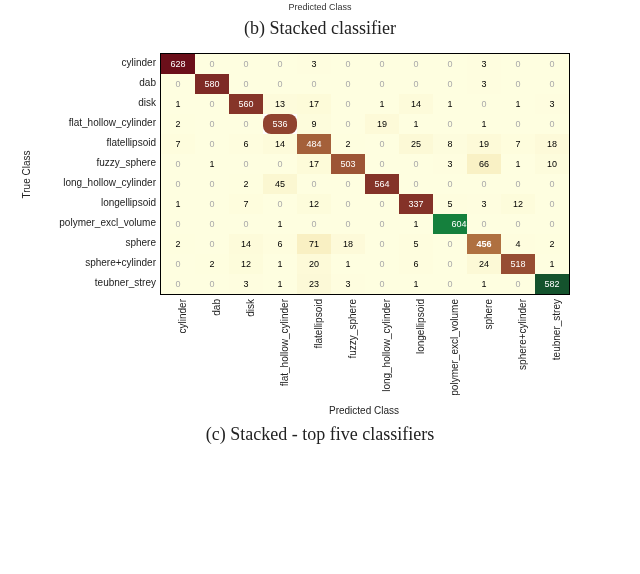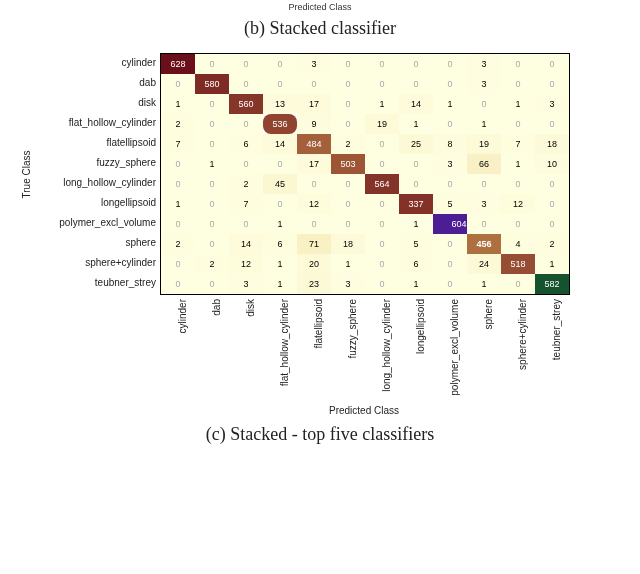--- a/index.html
+++ b/index.html
@@ -260,21 +260,21 @@
           </div>
           <div class="mrow">
             <div class="cell" style="background: rgb(254, 254, 224); color: rgb(170, 170, 170);">0</div>
             <div class="cell" style="background: rgb(254, 254, 224); color: rgb(170, 170, 170);">0</div>
             <div class="cell" style="background: rgb(254, 254, 224); color: rgb(170, 170, 170);">0</div>
             <div class="cell" style="background: rgb(254, 254, 224); color: rgb(0, 0, 0);">1</div>
             <div class="cell" style="background: rgb(254, 254, 224); color: rgb(170, 170, 170);">0</div>
             <div class="cell" style="background: rgb(254, 254, 224); color: rgb(170, 170, 170);">0</div>
             <div class="cell" style="background: rgb(254, 254, 224); color: rgb(170, 170, 170);">0</div>
             <div class="cell" style="background: rgb(254, 254, 224); color: rgb(0, 0, 0);">1</div>
-            <div class="cell" style="background: #4c1d95; color: rgb(255, 255, 255); padding-left: 18px;">604</div>
+            <div class="cell" style="background: #15803d; color: rgb(255, 255, 255); padding-left: 18px;">604</div>
             <div class="cell" style="background: rgb(254, 254, 224); color: rgb(170, 170, 170);">0</div>
             <div class="cell" style="background: rgb(254, 254, 224); color: rgb(170, 170, 170);">0</div>
             <div class="cell" style="background: rgb(254, 254, 224); color: rgb(170, 170, 170);">0</div>
           </div>
           <div class="mrow">
             <div class="cell" style="background: rgb(254, 254, 223); color: rgb(0, 0, 0);">2</div>
             <div class="cell" style="background: rgb(254, 254, 224); color: rgb(170, 170, 170);">0</div>
             <div class="cell" style="background: rgb(253, 251, 218); color: rgb(0, 0, 0);">14</div>
             <div class="cell" style="background: rgb(254, 253, 222); color: rgb(0, 0, 0);">6</div>
             <div class="cell" style="background: rgb(249, 240, 195); color: rgb(0, 0, 0);">71</div>

